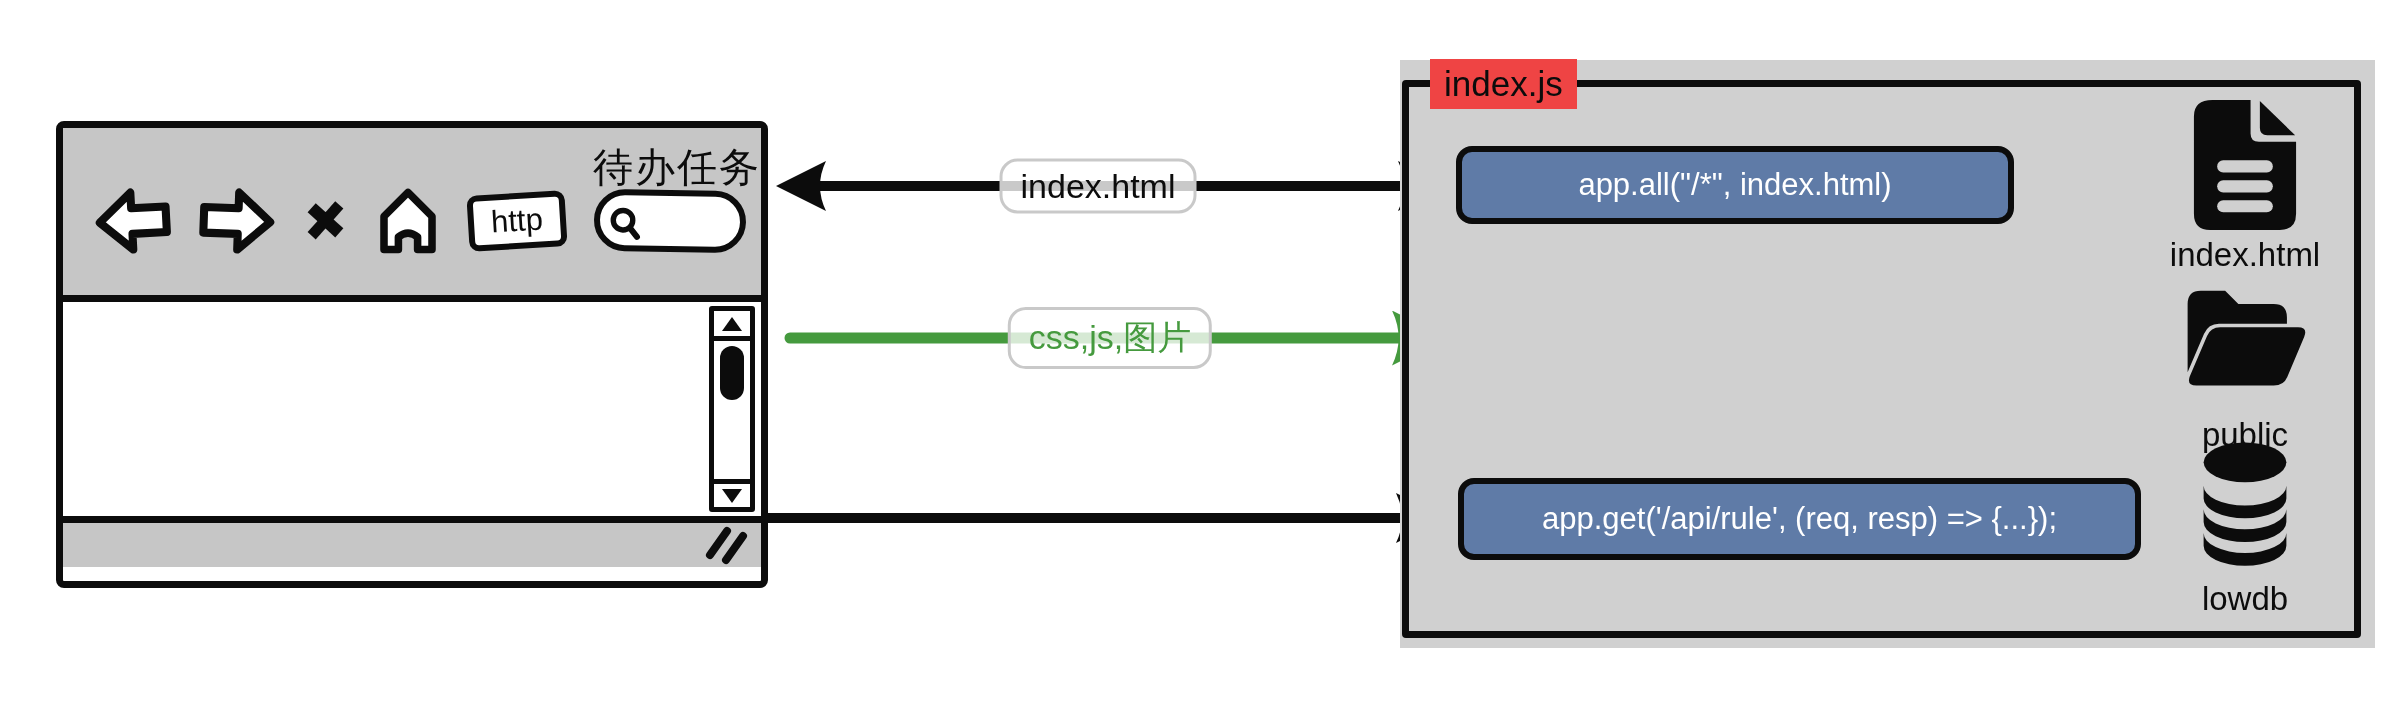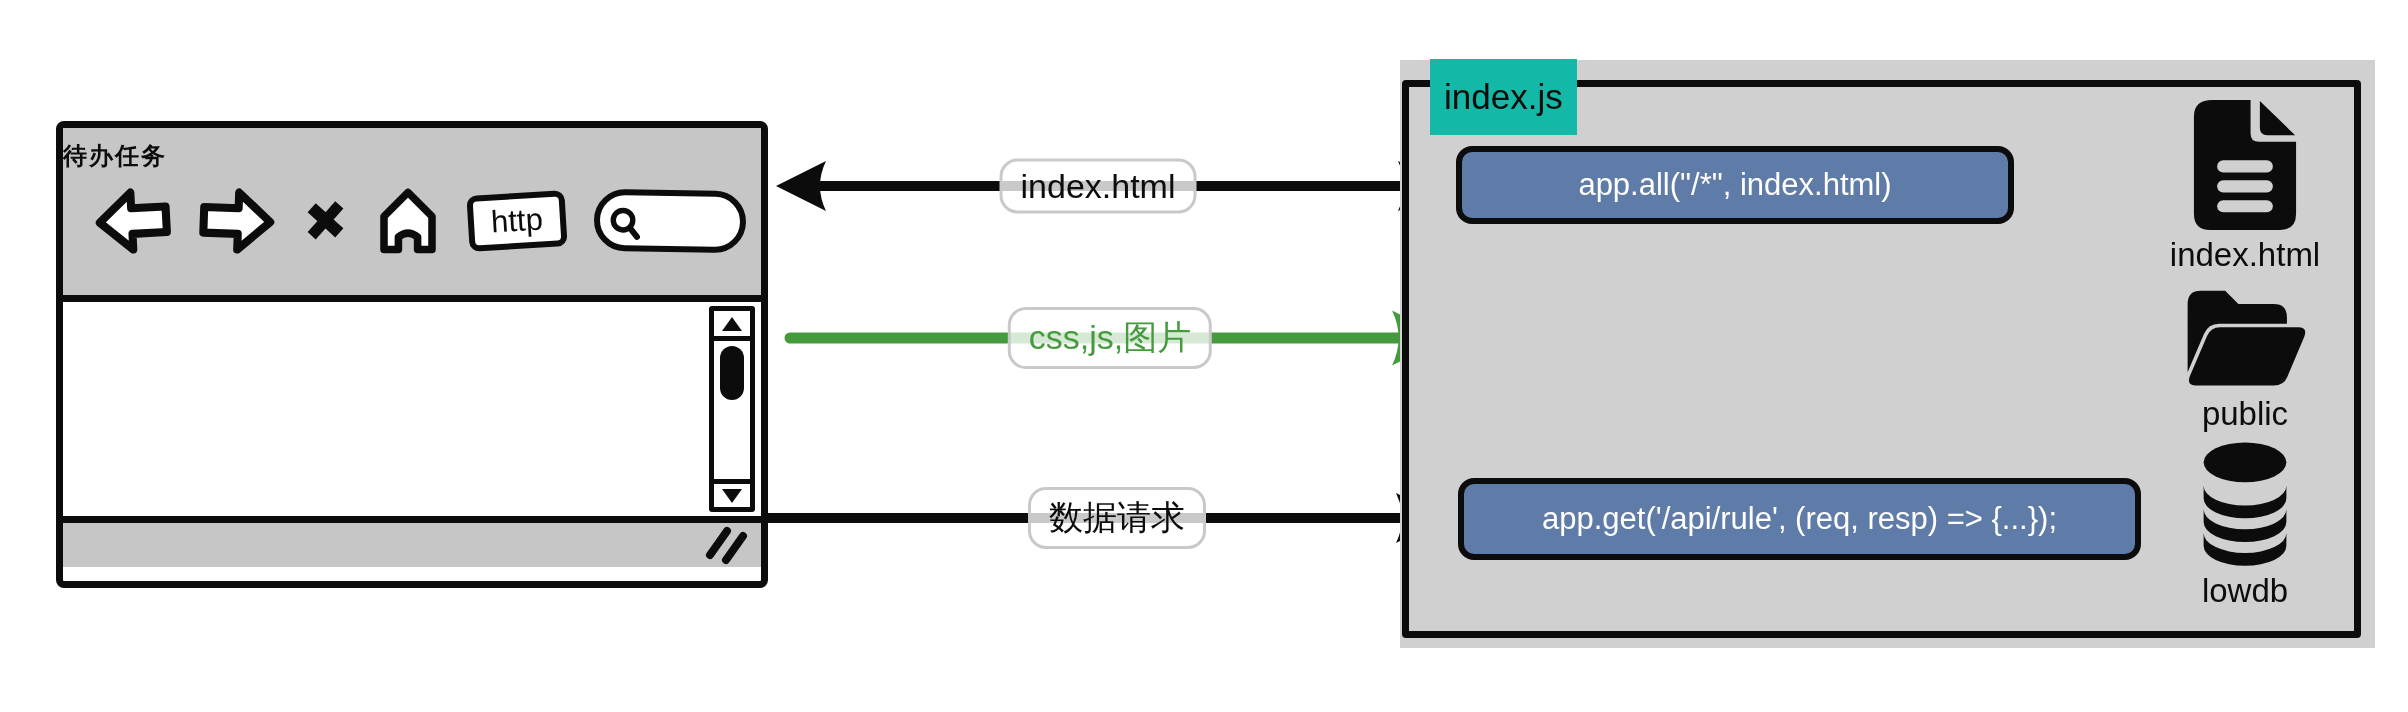--- a/index.html
+++ b/index.html
@@ -20,21 +20,21 @@
     border: 7px solid #0c0c0c; border-radius: 8px;
     background: #ffffff;
   }
   .toolbar {
     position: relative; height: 174px;
     background: #c6c6c6;
     border-bottom: 7px solid #0c0c0c;
   }
   .browser-title {
     position: absolute; top: 12px; left: 0; width: 100%;
-    text-align: left; font-size: 24px; font-weight: 700;
+    text-align: right; font-size: 40px; font-weight: 400;
     letter-spacing: 2px;
   }
   .tools {
     position: absolute; left: 32px; top: 54px; height: 78px;
     display: flex; align-items: center; gap: 28px;
   }
   .tool-arrow-back  { transform: rotate(-3deg); }
   .tool-arrow-fwd   { transform: rotate(2deg); }
   .x-glyph {
     font-size: 54px; font-weight: 900; line-height: 54px;
@@ -109,21 +109,21 @@
     position: absolute; left: 1400px; top: 60px;
     width: 975px; height: 588px;
     background: #d0d0d0;
   }
   .server-border {
     position: absolute; left: 2px; top: 20px; right: 14px; bottom: 10px;
     border: 7px solid #0c0c0c; border-radius: 4px;
   }
   .server-legend {
     position: absolute; top: -1px; left: 30px;
-    background: #14b8a6; padding: 17px 14px;
+    background: #ef4444; padding: 4px 14px;
     font-size: 35px; line-height: 42px;
   }
   .code-box {
     position: absolute;
     background: #5f7ba7;
     border: 6px solid #0c0c0c; border-radius: 16px;
     color: #ffffff; font-size: 31px; white-space: nowrap;
     display: flex; align-items: center; justify-content: center;
   }
   .code-1 { left: 56px; top: 86px;  width: 558px; height: 78px; }
@@ -131,22 +131,22 @@
   .code-3 { left: 58px; top: 418px; width: 683px; height: 82px; }
 
   .resource {
     position: absolute; left: 755px; width: 180px;
     display: flex; flex-direction: column; align-items: center;
   }
   .res-file   { top: 40px; }
   .res-folder { top: 224px; }
   .res-db     { top: 382px; }
   .res-label { font-size: 33px; margin-top: 6px; }
-  .res-folder .res-label { margin-top: 5px; }
-  .res-db .res-label { margin-top: 4px; }
+  .res-folder .res-label { margin-top: 26px; }
+  .res-db .res-label { margin-top: 12px; }
 </style>
 </head>
 <body>
 
 <div class="canvas">
 
   <div class="browser">
     <div class="toolbar">
       <div class="browser-title">待办任务</div>
       <div class="tools">
@@ -203,21 +203,20 @@
         <path d="M0 0 Q2.4 5 0 10 L10 5 Z" fill="#459a3e"></path>
       </marker>
     </defs>
     <line x1="786" y1="186" x2="1438" y2="186" stroke="#0c0c0c" stroke-width="10" marker-start="url(#headB)" marker-end="url(#headB)"></line>
     <line x1="790" y1="338" x2="1436" y2="338" stroke="#459a3e" stroke-width="11" stroke-linecap="round" marker-end="url(#headG)"></line>
     <line x1="766" y1="518" x2="1436" y2="518" stroke="#0c0c0c" stroke-width="10" marker-end="url(#headB)"></line>
   </svg>
 
   <div class="pill" style="left:1098px; top:186px;">index.html</div>
   <div class="pill green" style="left:1110px; top:338px;">css,js,图片</div>
-  <div class="pill" style="left:1117px; top:518px;">数据请求</div>
 
   <div class="server">
     <div class="server-border"></div>
     <div class="server-legend">index.js</div>
 
     <div class="code-box code-1">app.all("/*", index.html)</div>
     <div class="code-box code-3">app.get('/api/rule', (req, resp) =&gt; {...});</div>
 
     <div class="resource res-file">
       <svg width="112" height="130" viewBox="0 0 24 28">

